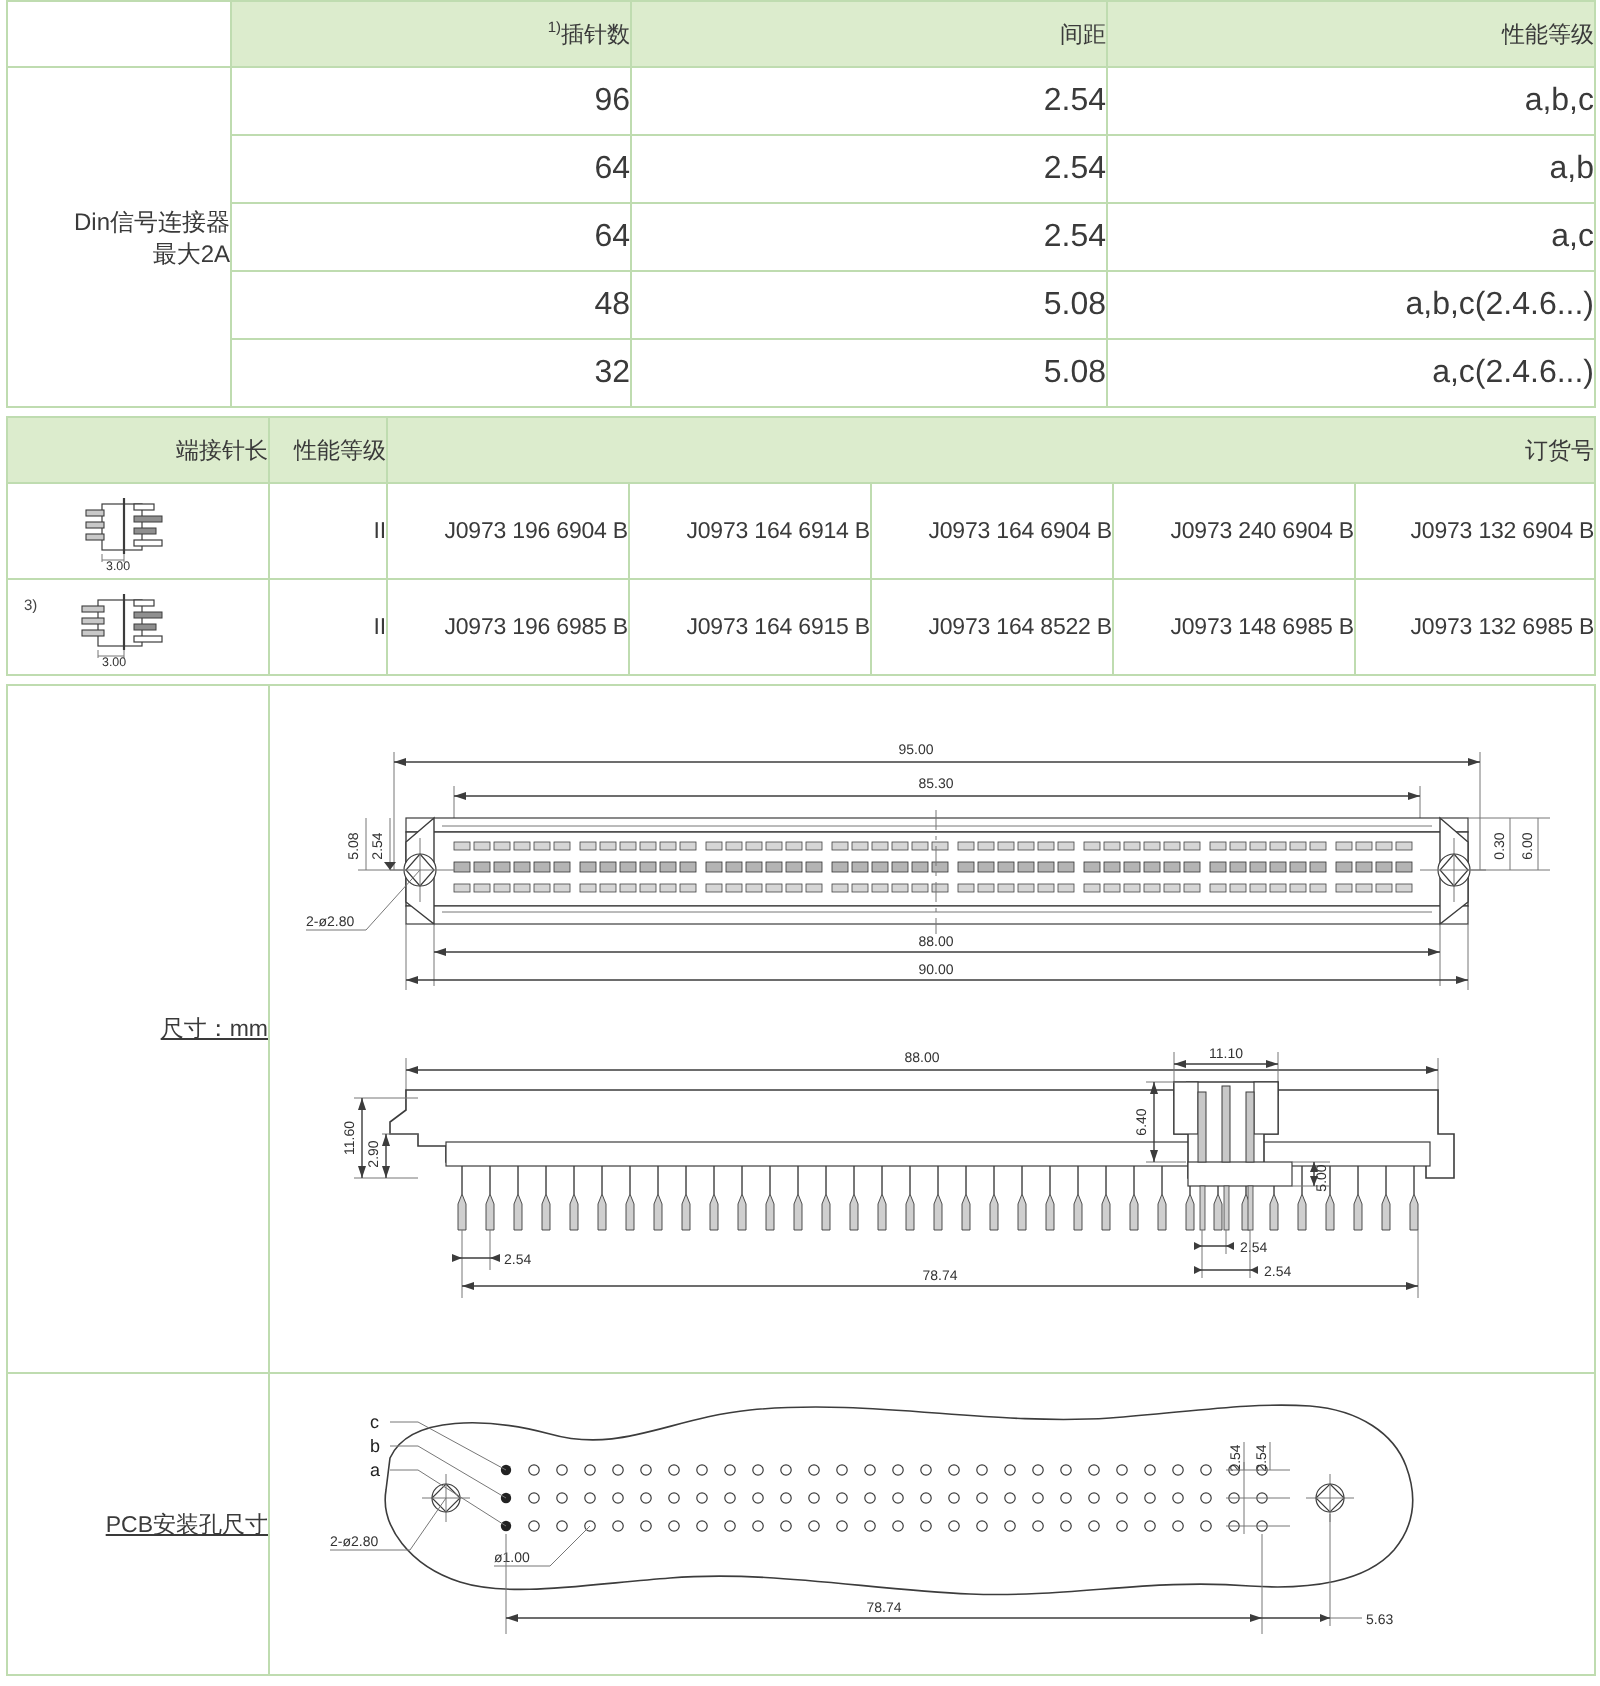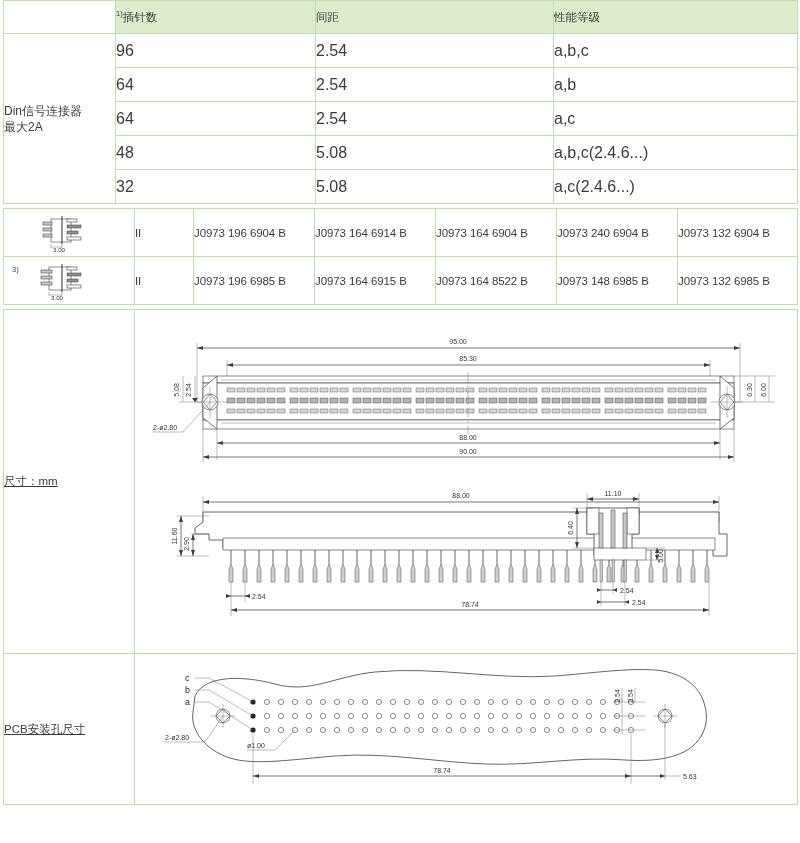--- a/index.html
+++ b/index.html
@@ -25,21 +25,21 @@
   
   table.spec {
     border-collapse: collapse;
     width: 794px;
     margin-left: 3px;
     table-layout: fixed;
   }
   table.spec td, table.spec th {
     border: 1px solid #bfdcb0;
     padding: 0;
-    text-align: left;
+    text-align: right;
     vertical-align: middle;
     font-weight: normal;
     color: #3a3a3a;
   }
   th.hd {
     background: #dceccd;
     font-weight: bold;
     font-size: 11.5px;
     height: 32px;
     color: #333;
@@ -176,20 +176,25 @@
     <colgroup>
       <col style="width:131px">
         <col style="width:59px">
       <col style="width:121px">
         <col style="width:121px">
         <col style="width:121px">
       <col style="width:121px">
         <col style="width:120px">
     </colgroup>
     <tbody>
+        <tr>
+      <th class="hd">端接针长</th>
+      <th class="hd">性能等级</th>
+      <th class="hd" colspan="5">订货号</th>
+    </tr>
 
     <tr>
       <td class="icon-cell">
         <span class="sup-marker"></span>
         <svg width="60" height="40" viewBox="0 0 60 40" style="margin:0 auto">
           <rect x="12" y="6" width="20" height="23" class="fillw"></rect>
           <rect x="4" y="9" width="9" height="3" class="fillgray"></rect>
           <rect x="4" y="15" width="9" height="3" class="fillgray"></rect>
           <rect x="4" y="21" width="9" height="3" class="fillgray"></rect>
           <line x1="23" y1="3" x2="23" y2="31" class="ln2"></line>

